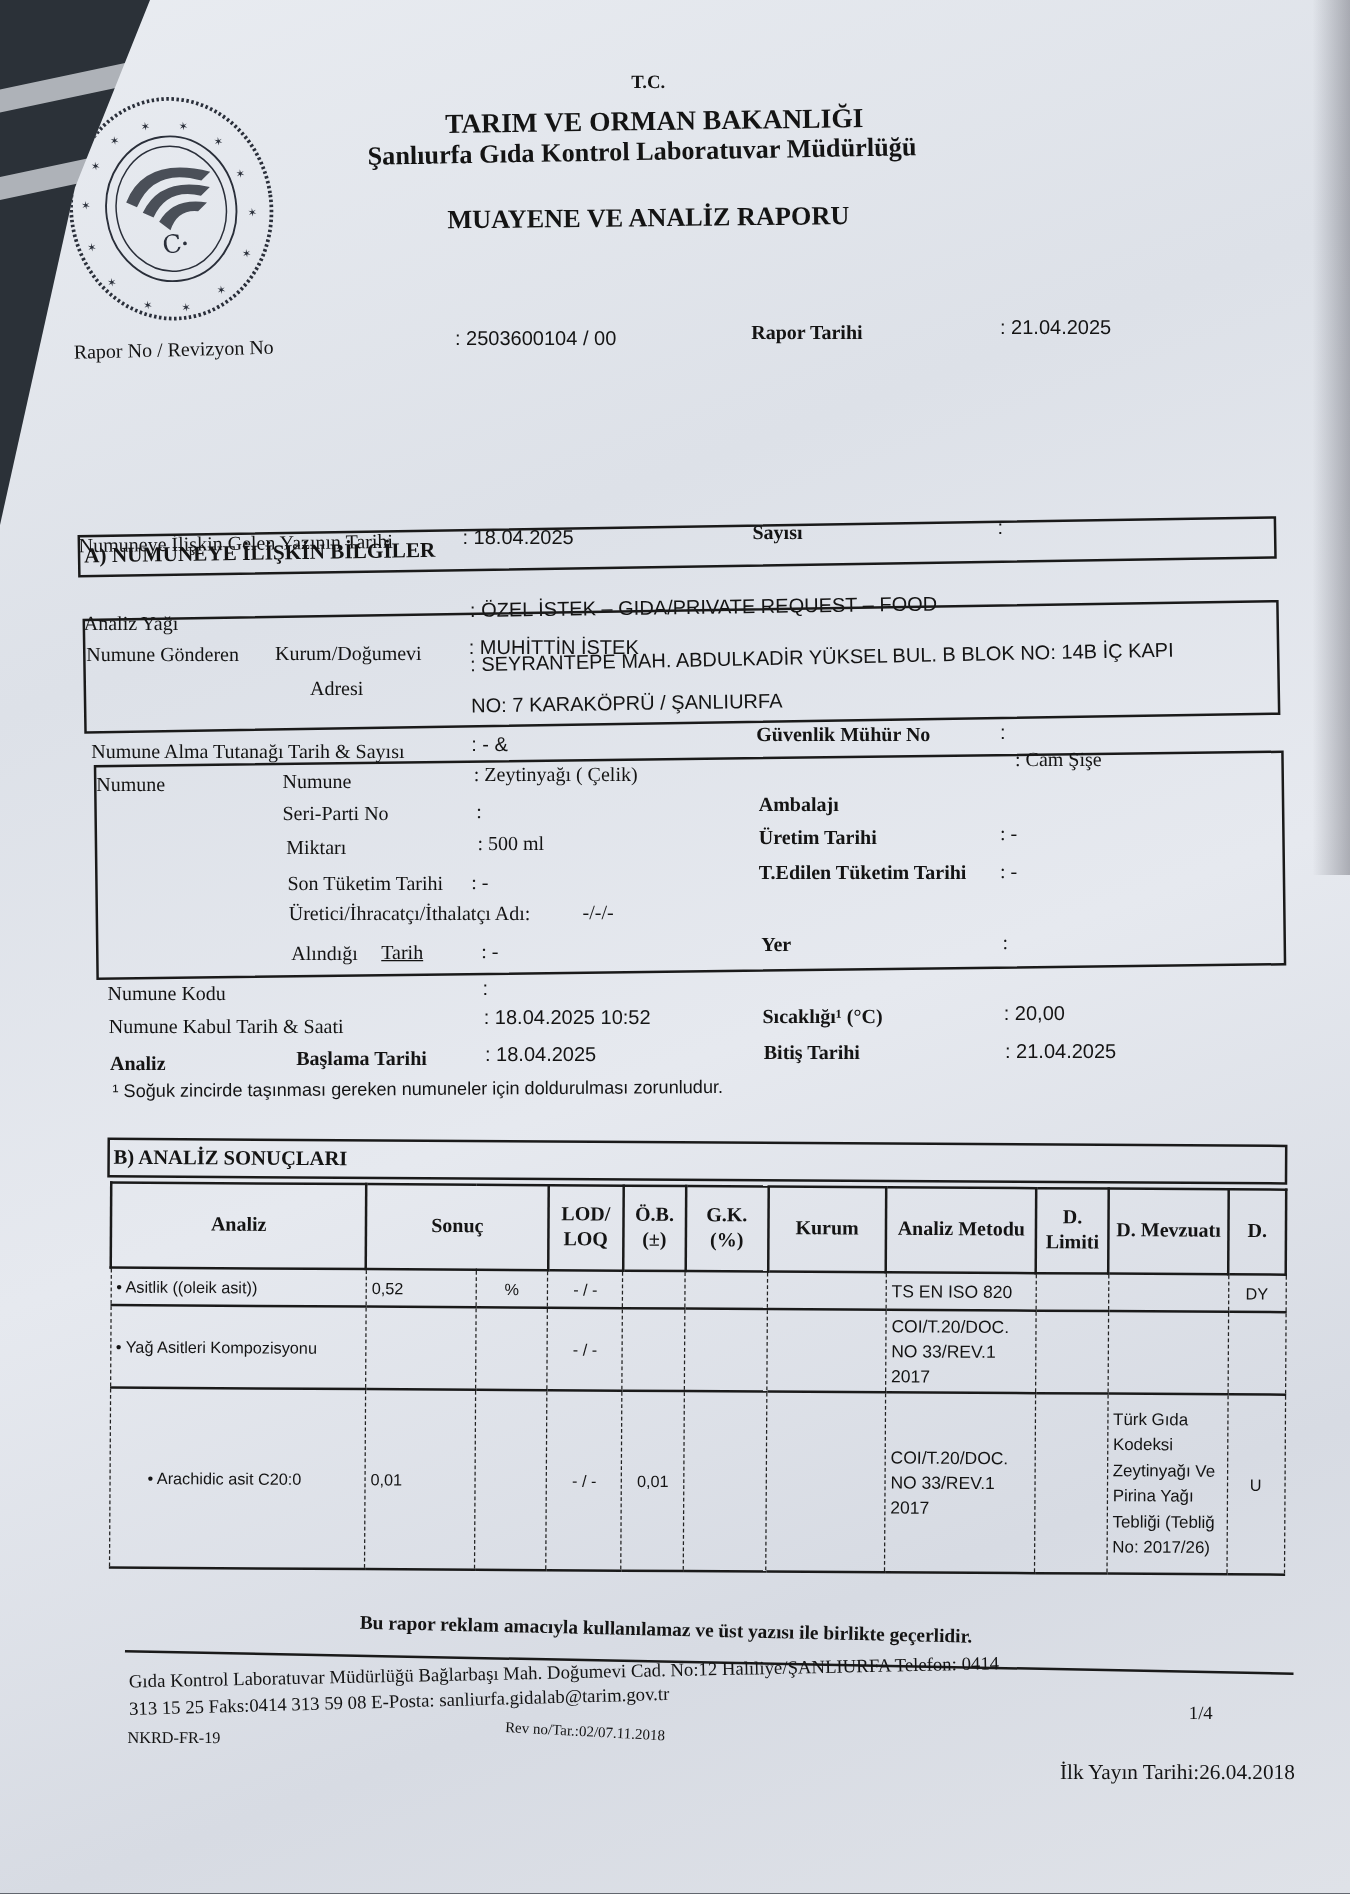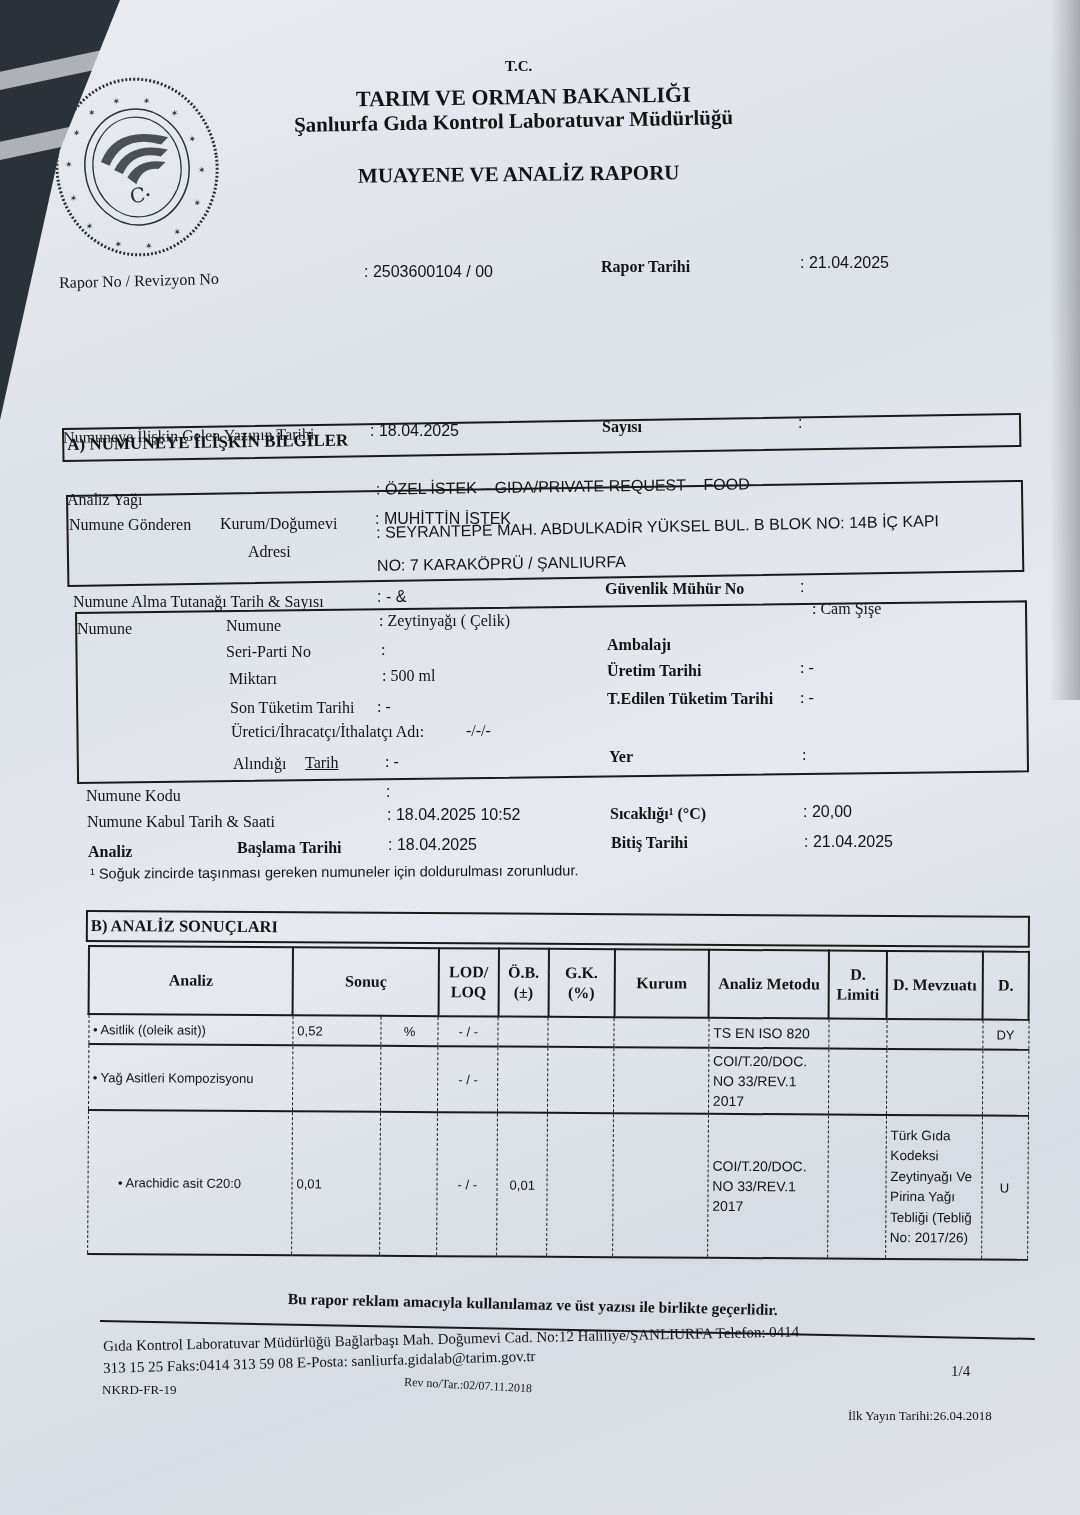--- a/index.html
+++ b/index.html
@@ -240,14 +240,14 @@
     </tbody>
   </table>
 
   <div class="abs lbl bold" style="left:288px;top:1290px;font-size:15.5px;transform:rotate(1.3deg);transform-origin:left top;">Bu rapor reklam amacıyla kullanılamaz ve üst yazısı ile birlikte geçerlidir.</div>
   <div class="footer-rule"></div>
   <div class="abs" style="left:103px;top:1338px;font-size:15px;transform:rotate(-1.2deg);transform-origin:left top;">Gıda Kontrol Laboratuvar Müdürlüğü Bağlarbaşı Mah. Doğumevi Cad. No:12 Haliliye/ŞANLIURFA Telefon: 0414</div>
   <div class="abs" style="left:103px;top:1360px;font-size:15px;transform:rotate(-1.6deg);transform-origin:left top;">313 15 25 Faks:0414 313 59 08 E-Posta: sanliurfa.gidalab@tarim.gov.tr</div>
   <div class="abs" style="left:951px;top:1363px;font-size:15px;">1/4</div>
   <div class="abs" style="left:102px;top:1382px;font-size:13px;">NKRD-FR-19</div>
   <div class="abs" style="left:404px;top:1378px;font-size:12px;transform:rotate(3deg);">Rev no/Tar.:02/07.11.2018</div>
-  <div class="abs" style="left:848px;top:1408px;font-size:13px;">İlk Yayın Tarihi:26.04.2018</div>
+  <div class="abs" style="left:848px;top:1408px;font-size:17px;">İlk Yayın Tarihi:26.04.2018</div>
 </div>
 
 </body></html>

